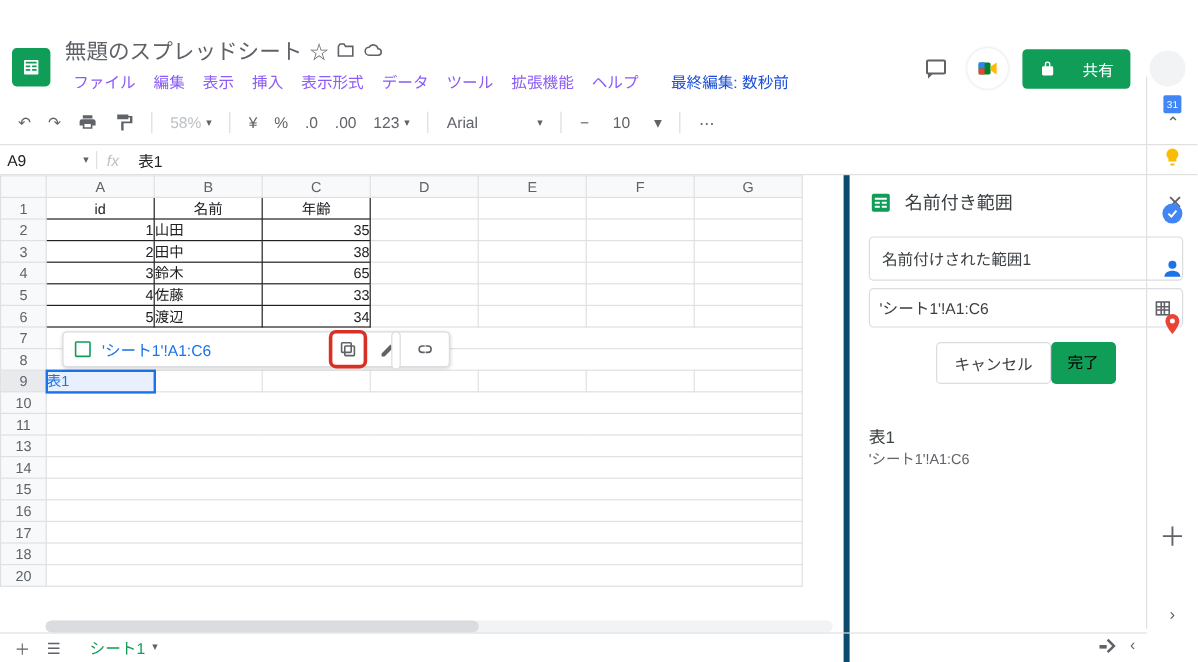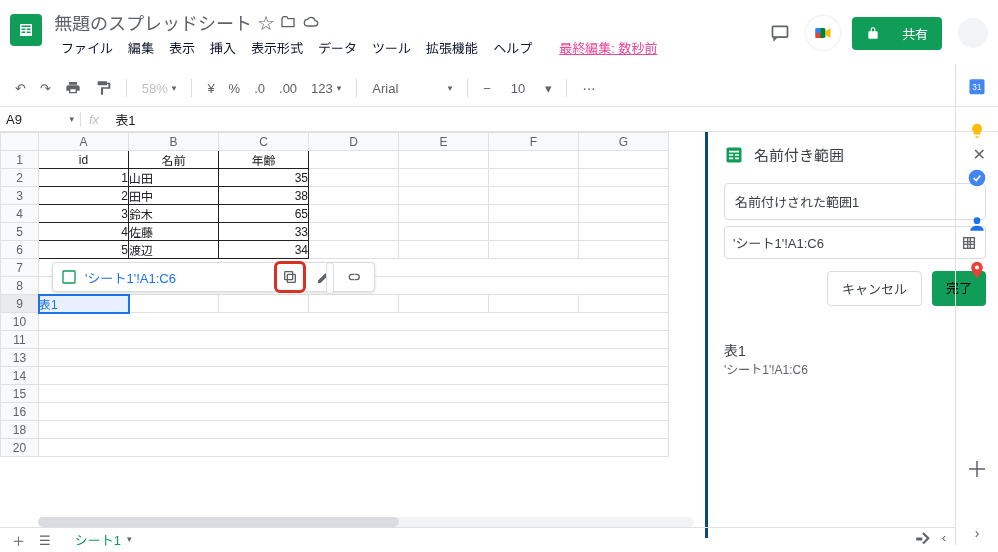--- a/index.html
+++ b/index.html
@@ -1,26 +1,26 @@
 <!DOCTYPE html>
 <html><head>
 <meta charset="utf-8">
 <style>
   html,body{margin:0;padding:0;font-family:Arial,"Hiragino Kaku Gothic ProN","Noto Sans JP",sans-serif;background:#fff;color:#202124;overflow:hidden}
   body{width:998px;height:552px;position:relative}
-  .topbar{display:flex;align-items:flex-start;height:60px;padding:10px 10px 0 10px}
+  .topbar{display:flex;align-items:center;height:60px;padding:24px 10px 0 10px}
   .doc-logo{width:32px;height:32px;background:#0f9d58;border-radius:4px;display:flex;align-items:center;justify-content:center;margin-top:4px;margin-right:12px}
   .doc-logo svg{fill:#fff}
   .doc-header{flex:1;min-width:0}
   .doc-title-row{display:flex;align-items:center;gap:6px;height:24px;font-size:18px;color:#5f6368}
   .doc-title{color:#5f6368}
   .title-icon{color:#5f6368;font-size:16px;display:inline-flex;align-items:center}
   .menu-row{display:flex;align-items:center;gap:1px;font-size:13px;margin-top:2px}
-  .menu-row span{padding:2px 7px;border-radius:4px;color:#0f172a;cursor:pointer}
-  .menu-row .lastedit{margin-left:12px;color:#ec4899;text-decoration:underline}
+  .menu-row span{padding:2px 7px;border-radius:4px;color:#8b5cf6;cursor:pointer}
+  .menu-row .lastedit{margin-left:12px;color:#1d4ed8;}
   .top-actions{display:flex;align-items:center;gap:12px;margin-top:6px}
   .icon-btn{display:inline-flex;align-items:center;justify-content:center;width:28px;height:28px;color:#5f6368;cursor:pointer;border-radius:50%}
   .meet-badge{width:34px;height:34px;border-radius:50%;background:#fff;box-shadow:0 0 3px rgba(0,0,0,0.15);display:flex;align-items:center;justify-content:center}
   .share-btn{background:#0f9d58;color:#fff;border-radius:4px;padding:7px 14px;display:flex;align-items:center;gap:22px;font-size:13px;cursor:pointer}
   .avatar{width:30px;height:30px;border-radius:50%;background:#f1f3f4;margin-left:4px}
   .toolbar{height:36px;border-bottom:1px solid #e0e0e0;display:flex;align-items:center;padding:0 10px;font-size:13px;color:#5f6368;gap:4px}
   .tb-sep{width:1px;height:18px;background:#dadce0;margin:0 6px}
   .tb-item{padding:3px 5px;display:inline-flex;align-items:center;gap:2px;cursor:pointer;border-radius:2px}
   .tb-zoom{color:#bdc1c6}
   .tb-caret{font-size:9px;margin-left:2px;color:#5f6368}
@@ -48,35 +48,35 @@
   .editing{background:#e8f0fe;color:#1a73e8}
 
   .chip{position:absolute;left:52px;top:130px;height:28px;background:#fff;border:1px solid #dadce0;border-radius:4px;box-shadow:0 1px 3px rgba(0,0,0,0.15);display:flex;align-items:center;padding:0 8px;gap:8px;font-size:13px}
   .chip .range-icn{display:inline-flex;width:16px;height:16px}
   .chip .range-txt{color:#1a73e8}
   .chip-actions{display:flex;align-items:center;gap:6px;margin-left:90px}
   .chip-actions .cbtn{width:24px;height:24px;display:flex;align-items:center;justify-content:center;color:#5f6368;cursor:pointer}
   .copyhl{border:3px solid #d93025;border-radius:6px;padding:1px}
   .ghost{position:absolute;left:326px;top:130px;height:30px;width:6px;background:#fff;border:1px solid #dadce0;border-radius:6px}
 
-  .sidebar{width:262px;border-left:3px solid #0c4a6e;padding:12px 12px 0 16px;display:flex;flex-direction:column;font-size:13px}
+  .sidebar{width:262px;border-left:5px solid #0c4a6e;padding:12px 12px 0 16px;display:flex;flex-direction:column;font-size:13px}
   .sb-title{display:flex;align-items:center;gap:10px}
   .sb-title .t{flex:1;font-size:15px;color:#3c4043}
   .sb-close{color:#5f6368;font-size:16px;cursor:pointer}
   .sb-input{margin-top:18px;border:1px solid #dadce0;border-radius:4px;padding:8px 10px;color:#3c4043}
   .sb-range{margin-top:6px;border:1px solid #dadce0;border-radius:4px;padding:6px 8px;display:flex;align-items:center;justify-content:space-between;color:#3c4043}
-  .sb-btns{display:flex;justify-content:flex-end;gap:10px;margin-top:12px}
+  .sb-btns{display:flex;justify-content:center;gap:0;margin-top:12px}
   .btn{padding:7px 14px;border-radius:4px;font-size:13px;cursor:pointer}
   .btn-cancel{background:#fff;border:1px solid #dadce0;color:#3c4043}
   .btn-done{background:#0f9d58;color:#000000;border:none}
   .sb-list{margin-top:20px;padding-top:14px}
   .sb-item .nm{color:#3c4043;font-size:14px}
   .sb-item .rg{color:#5f6368;font-size:12px}
 
-  .sidepanel{position:absolute;right:0;top:64px;width:42px;bottom:7px;border-left:1px solid #e0e0e0;display:flex;flex-direction:column;align-items:center;padding-top:12px;gap:26px}
+  .sidepanel{position:absolute;right:0;top:64px;width:42px;bottom:28px;border-left:1px solid #e0e0e0;display:flex;flex-direction:column;align-items:center;padding-top:12px;gap:26px}
   .sp-icon{width:20px;height:20px}
   .sp-plus{margin-top:auto;margin-bottom:12px;font-size:22px;color:#5f6368;cursor:pointer}
   .sp-collapse{font-size:14px;color:#5f6368;height:24px;display:flex;align-items:center}
 
   .bottom{position:absolute;left:0;right:42px;bottom:0;height:24px;border-top:1px solid #e0e0e0;display:flex;align-items:center;font-size:13px}
   .btm-left{display:flex;align-items:center;gap:14px;padding:0 12px;color:#5f6368}
   .sheet-tab{color:#0f9d58;border-bottom:2px solid transparent;display:flex;align-items:center;gap:4px;padding:0 10px;height:24px}
   .btm-right{margin-left:auto;padding:0 10px;color:#5f6368;display:flex;gap:10px}
   .hscroll{position:absolute;left:38px;right:304px;bottom:24px;height:12px;display:flex;align-items:center}
   .hscroll .track{flex:1;height:10px;background:#f1f3f4;border-radius:5px;position:relative}
@@ -303,20 +303,24 @@
       <tr>
             <th class="rowh">14</th>
             <td class="cell" colspan="7"></td>
           </tr>
       <tr>
             <th class="rowh">15</th>
             <td class="cell" colspan="7"></td>
           </tr>
       <tr>
             <th class="rowh">16</th>
+            <td class="cell" colspan="7"></td>
+          </tr>
+      <tr>
+            <th class="rowh">17</th>
             <td class="cell" colspan="7"></td>
           </tr>
       <tr>
             <th class="rowh">18</th>
             <td class="cell" colspan="7"></td>
           </tr>
       <tr>
             <th class="rowh">20</th>
             <td class="cell" colspan="7"></td>
           </tr>

